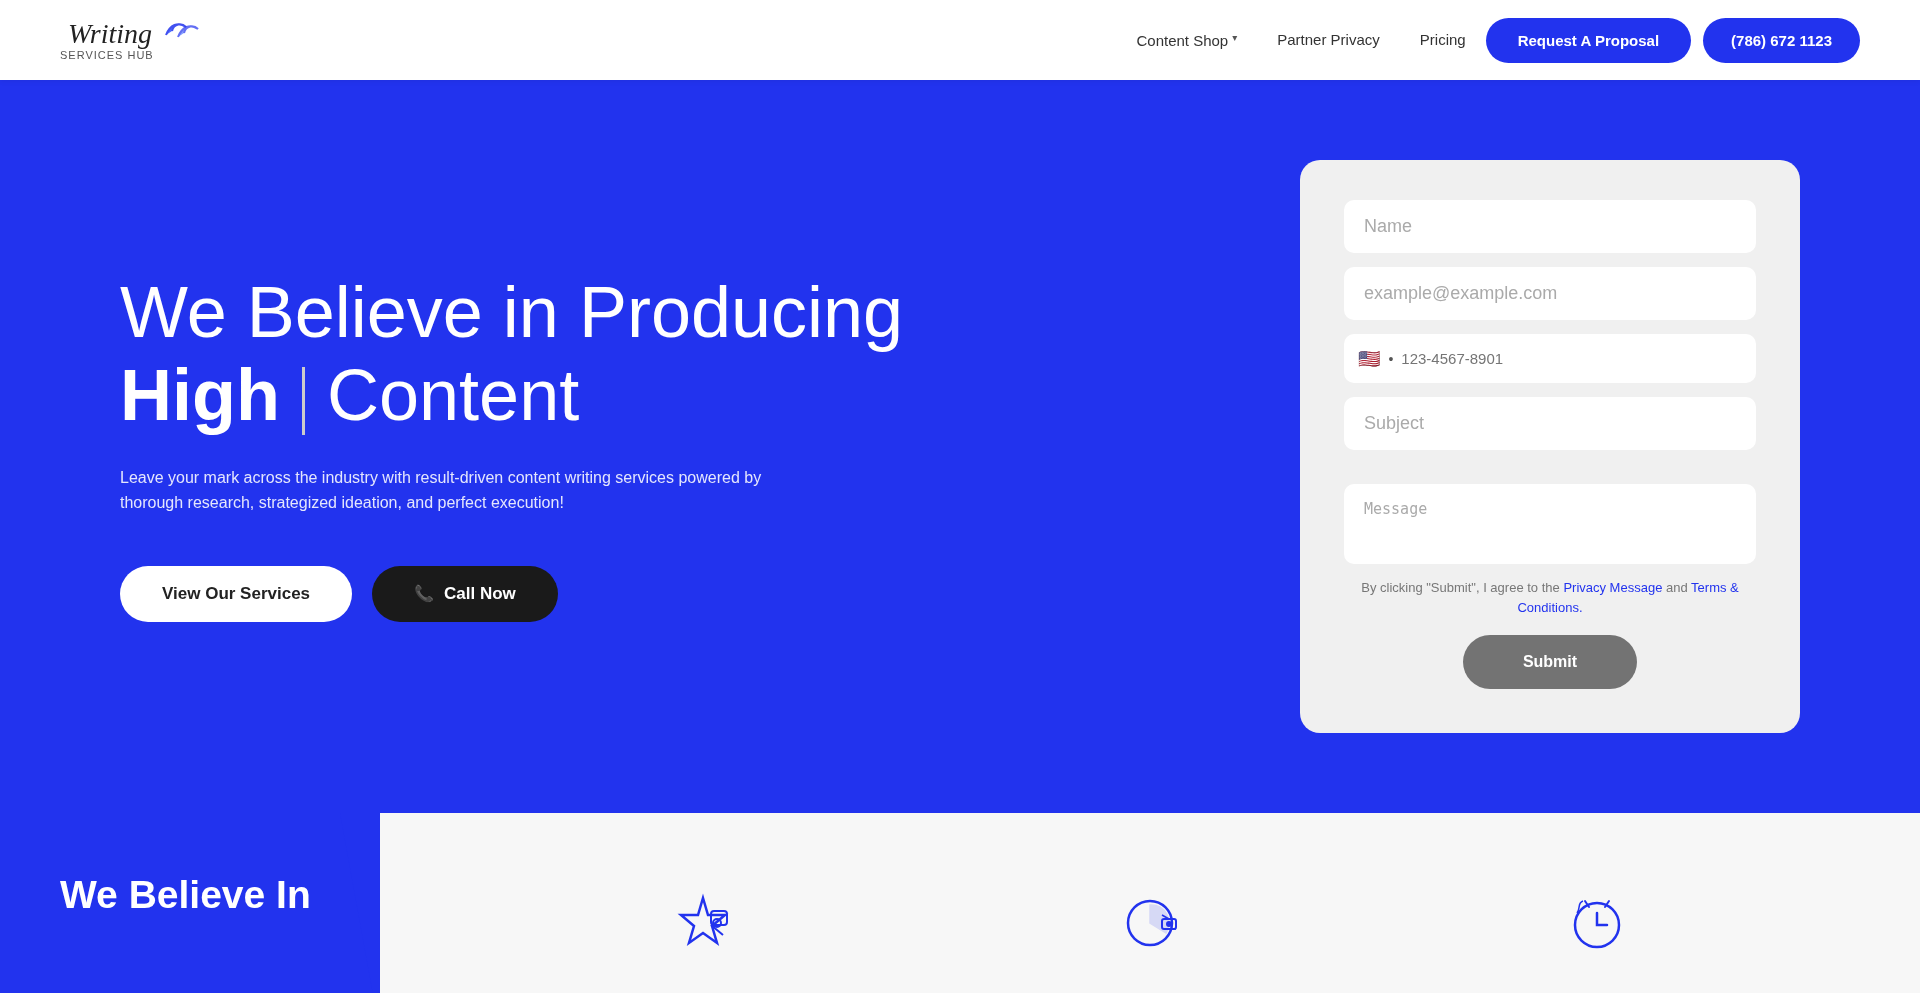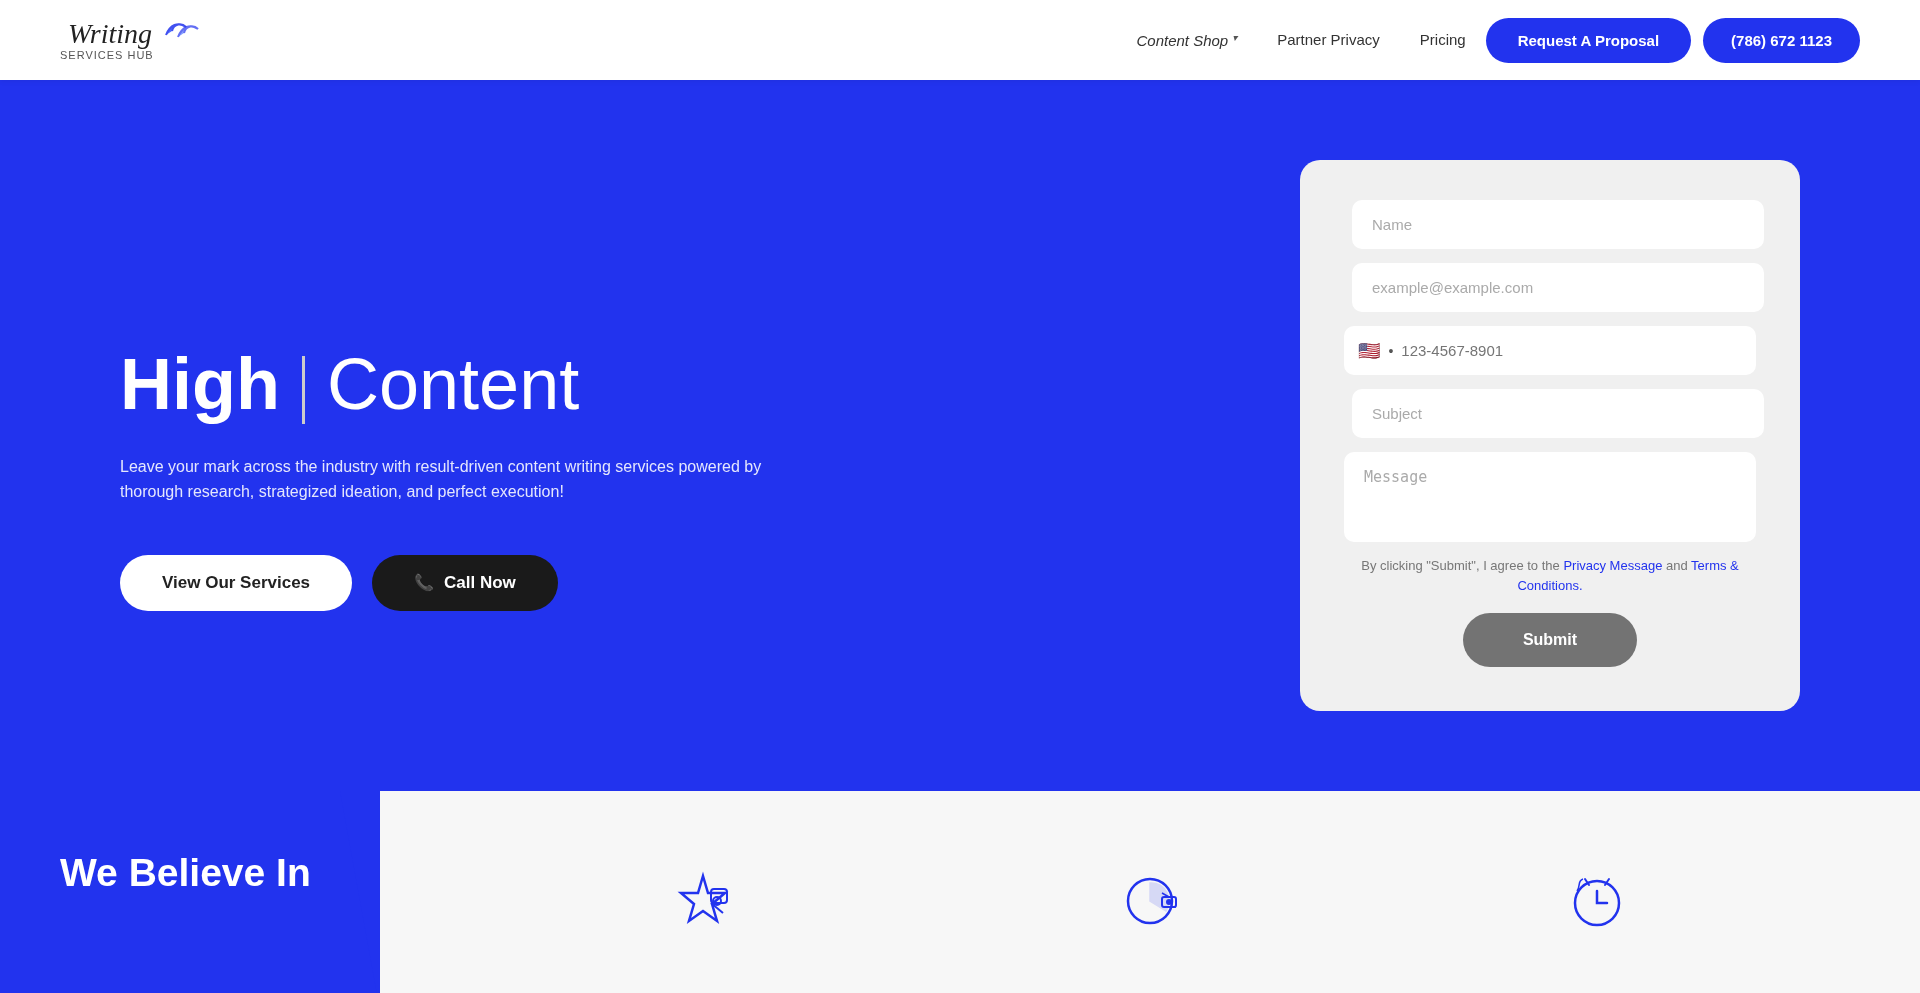--- a/index.html
+++ b/index.html
@@ -71,21 +71,20 @@
       text-decoration: none;
       color: #333;
       font-size: 15px;
       font-weight: 500;
     }
 
     .nav-content-shop {
       display: flex;
       align-items: flex-start;
       gap: 4px;
-      font-style: italic;
     }
 
     .chevron-down {
       font-size: 10px;
       color: #555;
     }
 
     .btn-proposal {
       background: #2233ee;
       color: #fff;
@@ -203,24 +202,23 @@
       flex-direction: column;
       gap: 14px;
     }
 
     .form-input {
       width: 100%;
       padding: 16px 20px;
       border: none;
       border-radius: 10px;
       background: #ffffff;
-      font-size: 15px;
+      font-size: 18px;
       color: #333;
       outline: none;
-      margin-left: 8px;
     }
 
     .form-input::placeholder { color: #aaa; }
 
     .phone-row {
       display: flex;
       align-items: center;
       background: #ffffff;
       border-radius: 10px;
       padding: 0 14px;
@@ -243,21 +241,22 @@
     .form-textarea {
       width: 100%;
       padding: 16px 20px;
       border: none;
       border-radius: 10px;
       background: #ffffff;
       font-size: 15px;
       color: #333;
       outline: none;
       resize: none;
-      height: 90px;
+      height: 80px;
+      margin-top: 20px;
     }
 
     .form-textarea::placeholder { color: #aaa; }
 
     .form-legal {
       font-size: 13px;
       color: #777;
       text-align: center;
       line-height: 1.5;
     }
@@ -381,21 +380,21 @@
     </li>
   </ul>
 
   <button class="btn-proposal">Request A Proposal</button>
   <button class="btn-phone">(786) 672 1123</button>
 </nav>
 
 <section class="hero">
   <div class="hero-content">
     <h1 class="hero-title">
-      <br>
+      <span>We Believe in Producing</span><br>
       <span class="hero-title-bold">High</span>
       <span class="hero-title-cursor"></span>
       <span>Content</span>
     </h1>
     <p class="hero-subtitle">Leave your mark across the industry with result-driven content writing services powered by thorough research, strategized ideation, and perfect execution!</p>
     <div class="hero-buttons">
       <button class="btn-services">View Our Services</button>
       <button class="btn-call">
         <span class="phone-icon-btn">📞</span>
         <span>Call Now</span>

